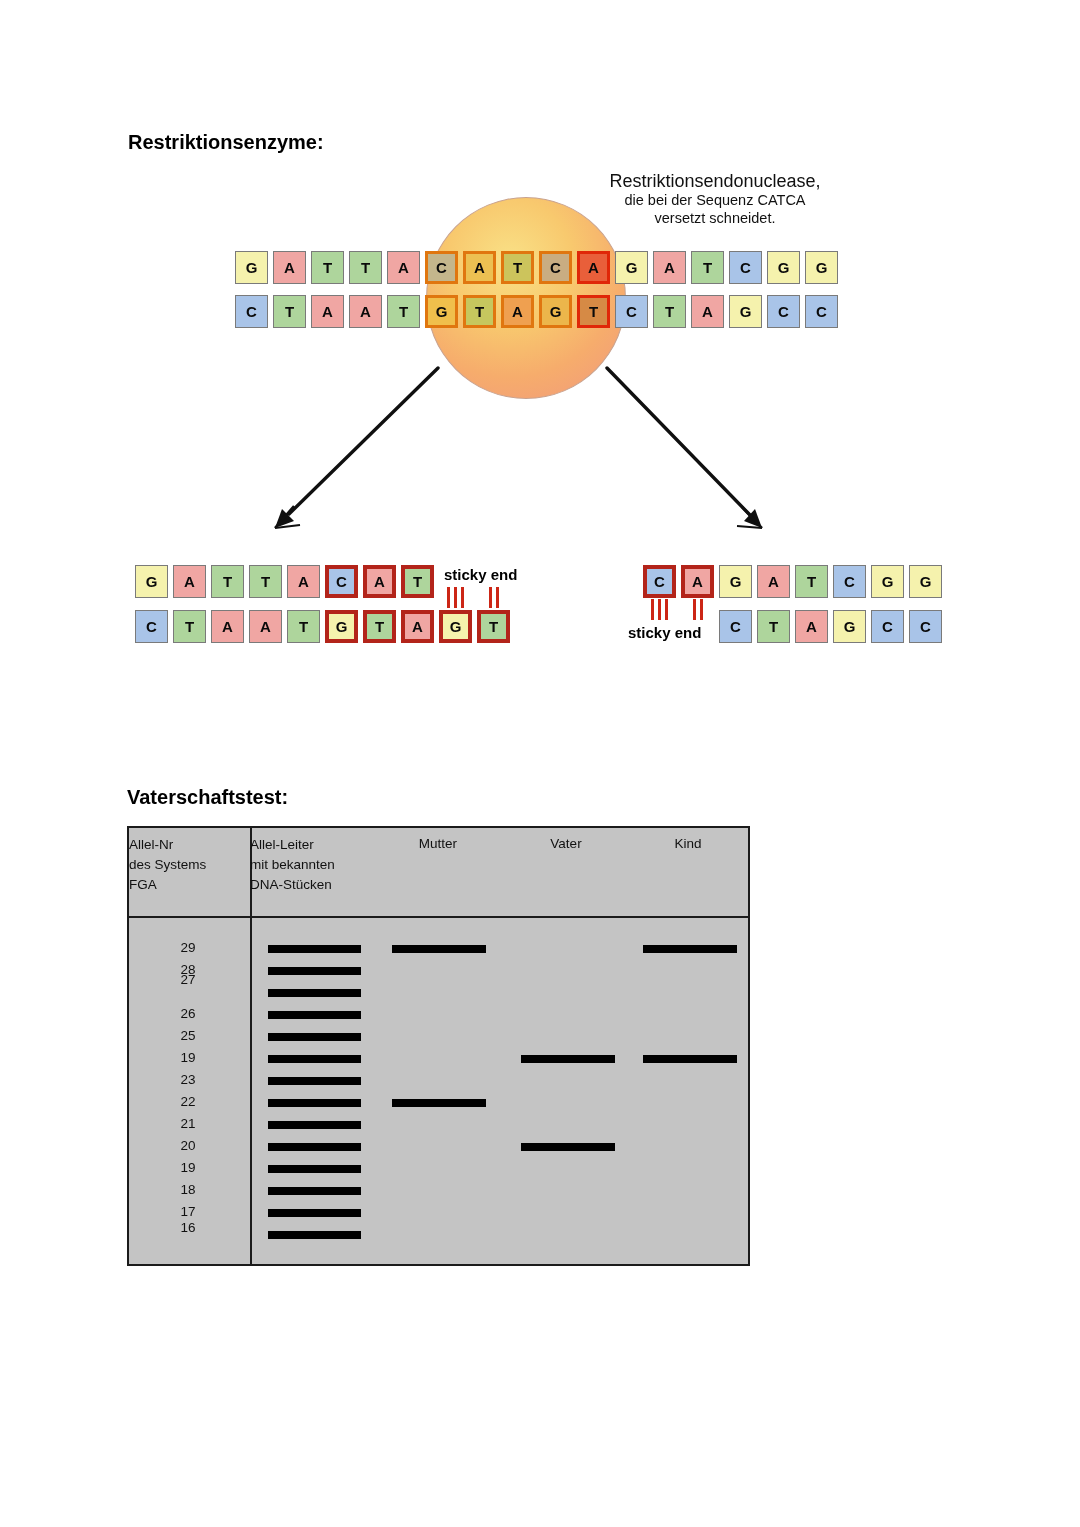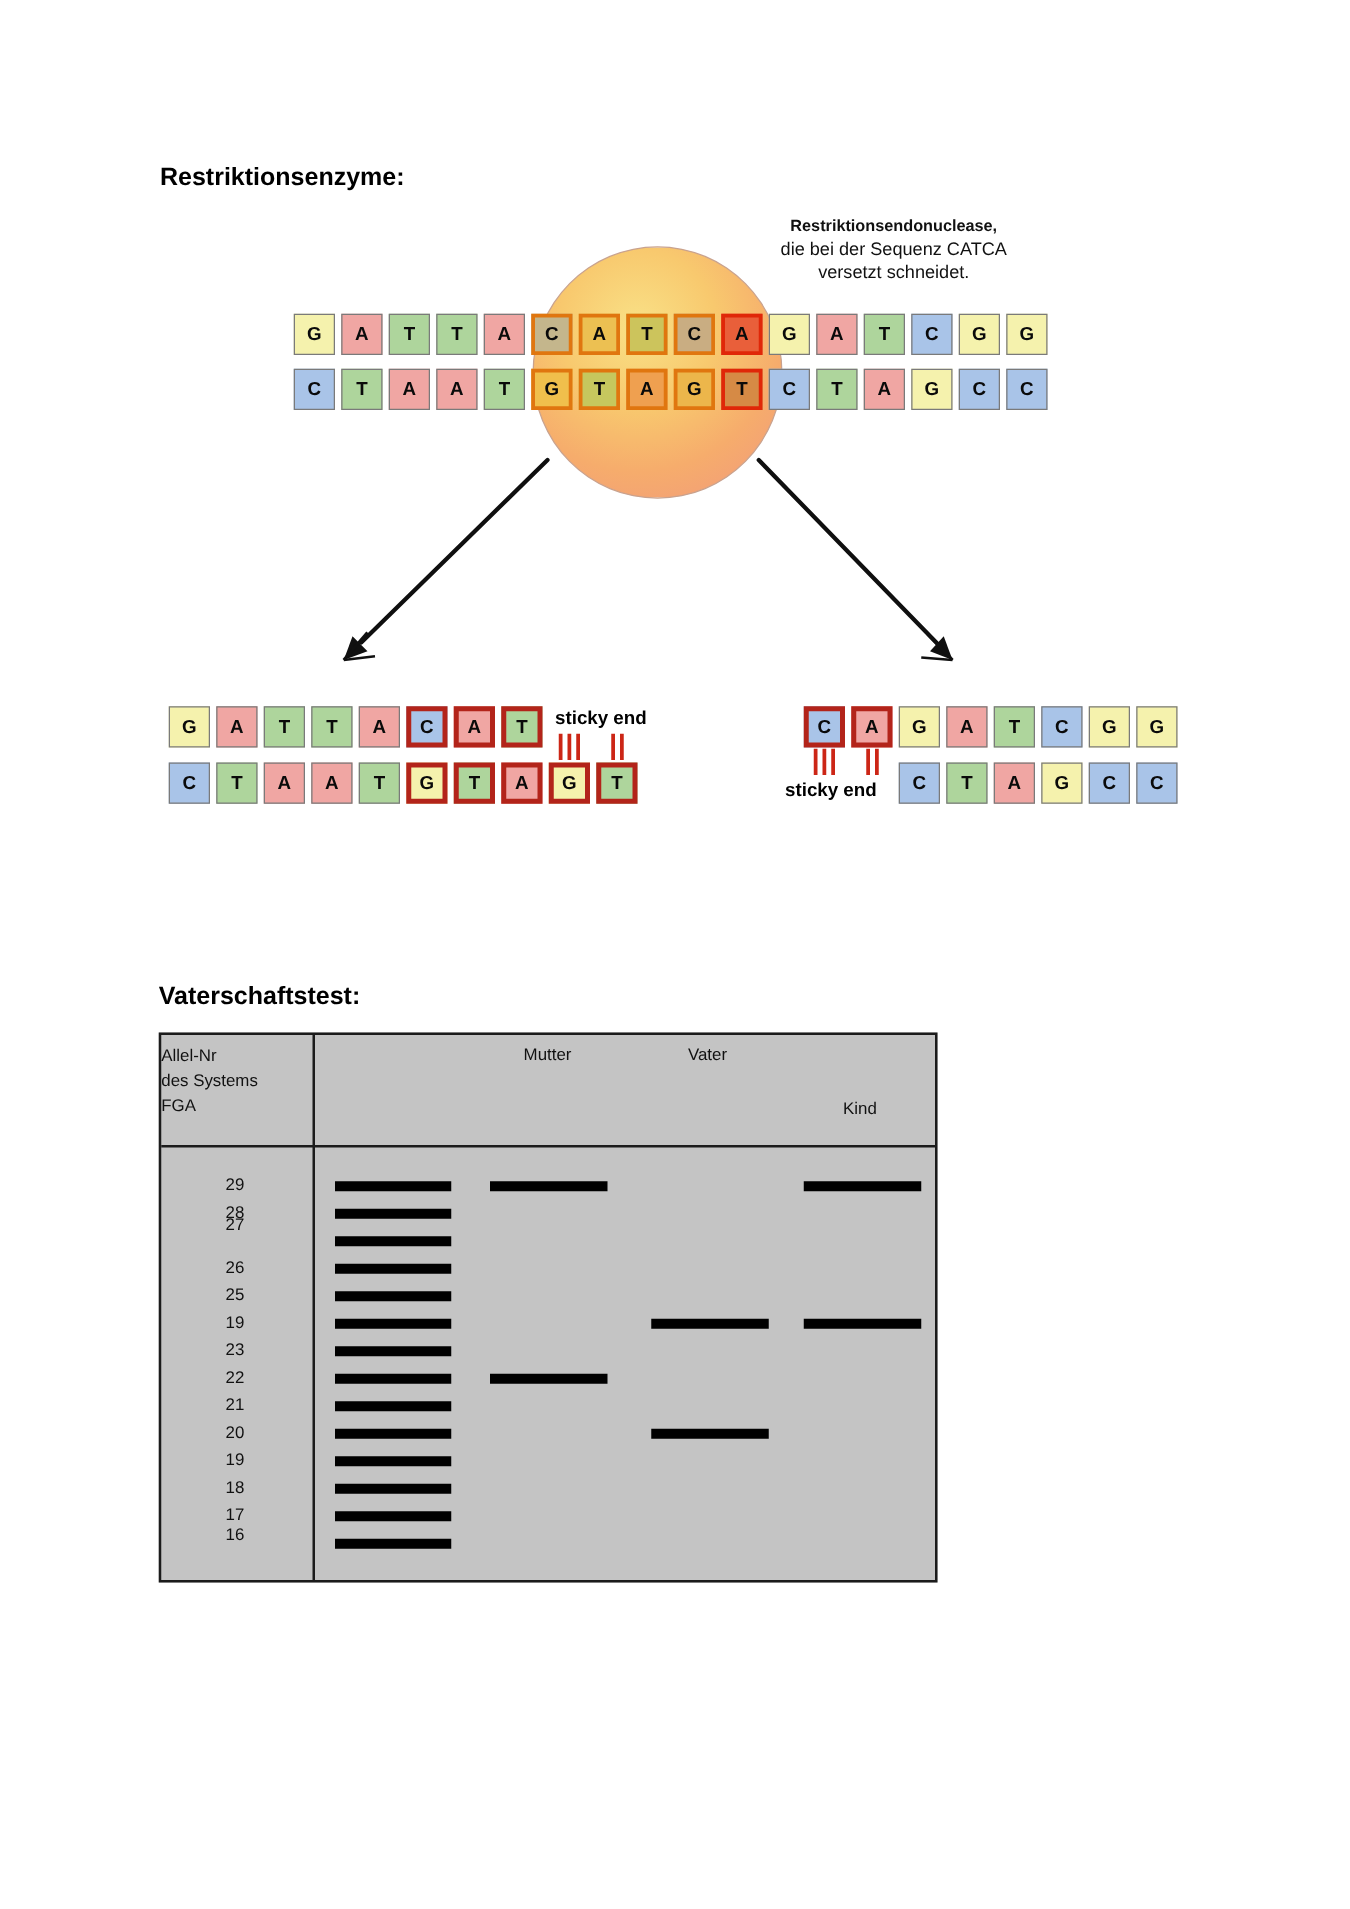--- a/index.html
+++ b/index.html
@@ -5,21 +5,21 @@
   html,body{margin:0;padding:0;background:#fff;}
   .page{position:relative;width:1080px;height:1527px;background:#ffffff;
         font-family:"Liberation Sans",sans-serif;overflow:hidden;color:#000;}
 
   .h-title{position:absolute;font-weight:bold;font-size:20px;color:#000;}
   #t1{left:128px;top:131px;}
   #t2{left:127px;top:786px;}
 
   .note{position:absolute;left:575px;top:172px;width:280px;text-align:center;
         font-size:14.5px;line-height:18.5px;color:#111;z-index:3;}
-  .note-b{font-weight:bold;font-size:13px;}
+  .note-b{font-weight:normal;font-size:18px;}
 
   .circle{position:absolute;left:426px;top:197px;width:198px;height:200px;border-radius:50%;
           background:radial-gradient(circle at 42% 32%, #f9e187 0%, #f8c96e 35%, #f6ac6c 65%, #f0977e 100%);
           border:1px solid #c9a28e;z-index:0;}
 
   .row{position:absolute;display:flex;gap:5px;z-index:1;}
   #strand-top{left:235px;top:251px;}
   #strand-bottom{left:235px;top:295px;}
   #frag-left-top{left:135px;top:565px;}
   #frag-left-bottom{left:135px;top:610px;}
@@ -165,24 +165,29 @@
   <div class="h-title" id="t2">Vaterschaftstest:</div>
 
   <div id="gel-table">
     <div class="gel-divider"></div>
     <div class="gel-header-line"></div>
     <div class="gel-head" id="gel-h1">
         <div>Allel-Nr</div>
         <div>des Systems</div>
         <div>FGA</div>
       </div>
+    <div class="gel-head" id="gel-h2">
+        <div>Allel-Leiter</div>
+        <div>mit bekannten</div>
+        <div>DNA-Stücken</div>
+      </div>
     <div id="gel-lane-labels">
         <div class="gel-lane-label" style="left: 254px;">Mutter</div>
         <div class="gel-lane-label" style="left: 382px;">Vater</div>
-        <div class="gel-lane-label" style="left: 504px; margin-top: 43px;">Kind</div>
+        <div class="gel-lane-label" style="left: 504px;">Kind</div>
       </div>
     <div id="gel-content">
         <div class="gel-num" style="top: 112px;">29</div>
         <div class="gel-num" style="top: 134px;">28</div>
         <div class="gel-num" style="top: 144px;">27</div>
         <div class="gel-num" style="top: 178px;">26</div>
         <div class="gel-num" style="top: 200px;">25</div>
         <div class="gel-num" style="top: 222px;">19</div>
         <div class="gel-num" style="top: 244px;">23</div>
         <div class="gel-num" style="top: 266px;">22</div>

